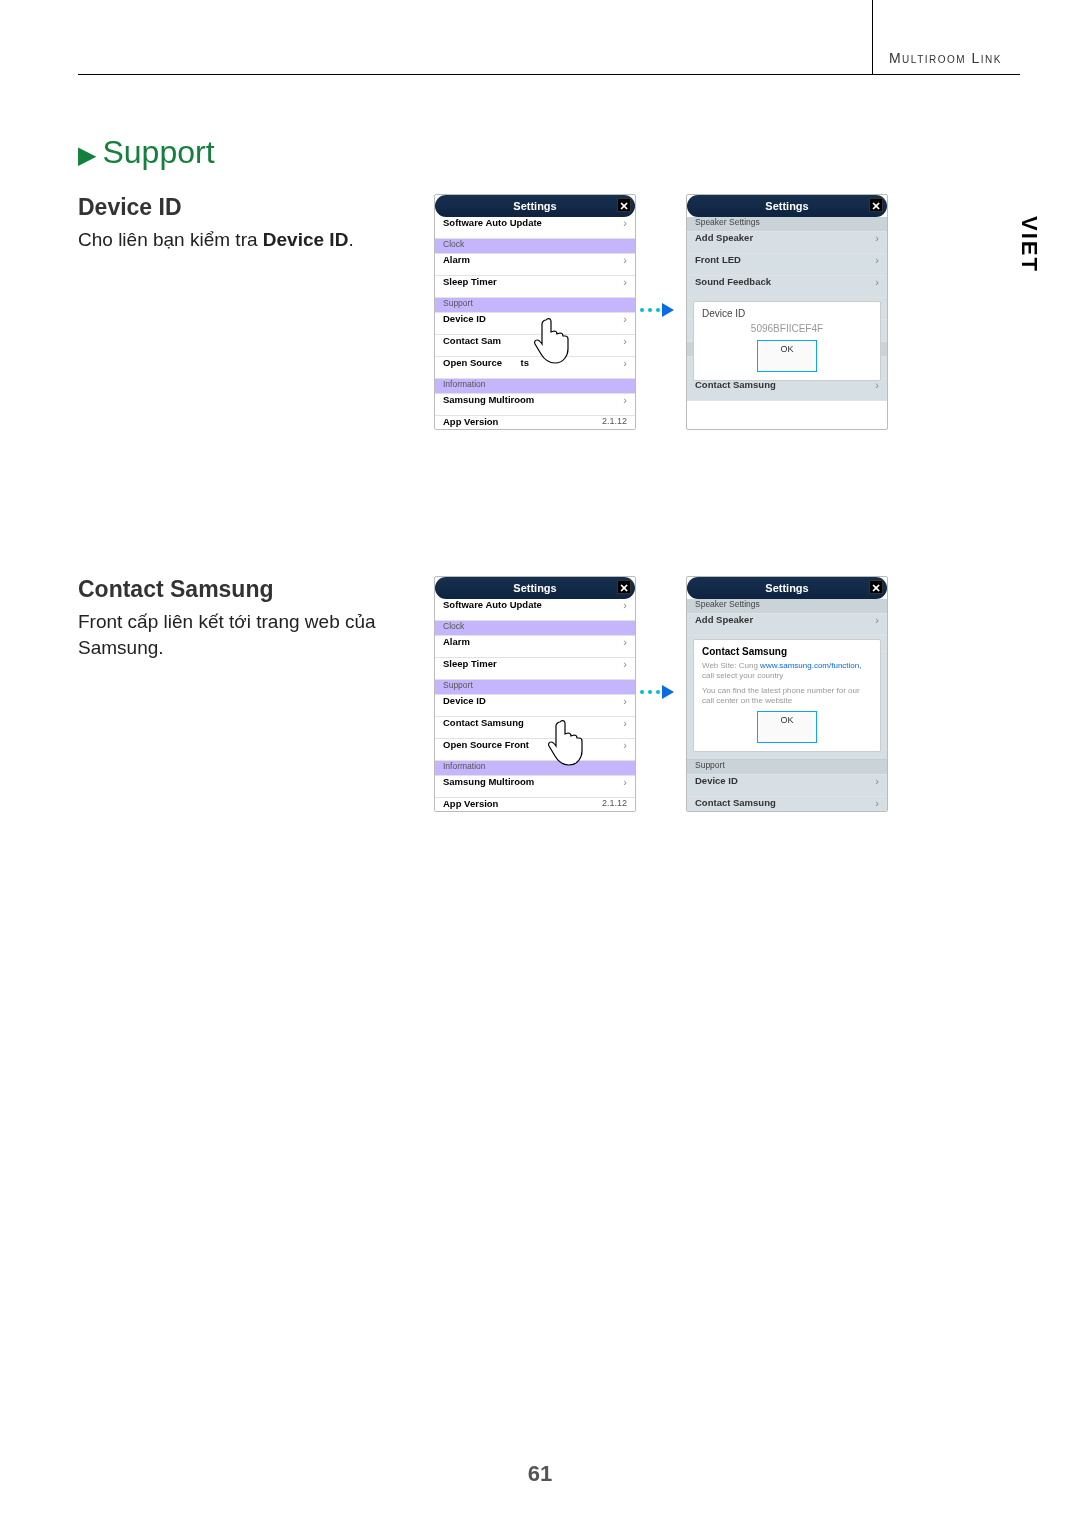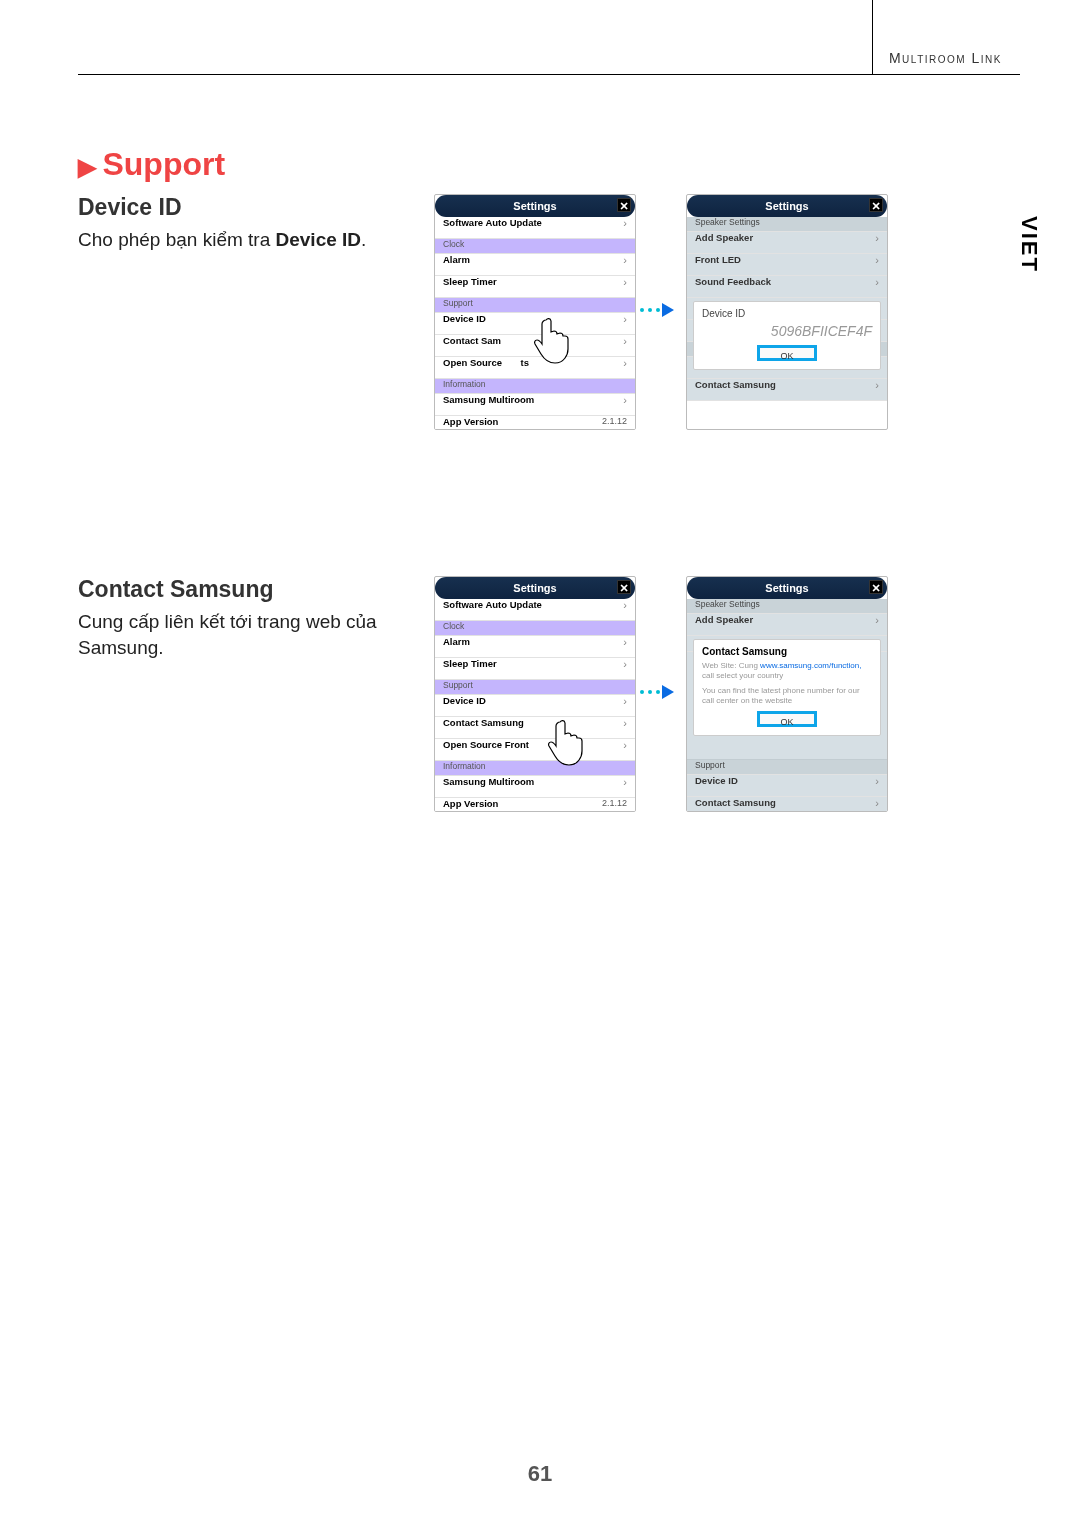--- a/index.html
+++ b/index.html
@@ -43,24 +43,24 @@
     top: 216px;
     writing-mode: vertical-lr;
     font-size: 22px;
     font-weight: 700;
     letter-spacing: 2px;
     color: #000;
   }
   .main-title {
     position: absolute;
     left: 78px;
-    top: 146px;
+    top: 134px;
     font-size: 32px;
-    font-weight: 700;
-    color: #ef4444;
+    font-weight: 400;
+    color: #15803d;
   }
   .tri {
     display: inline-block;
     font-size: 24px;
     margin-right: 6px;
   }
   .section {
     position: absolute;
     left: 78px;
     width: 330px;
@@ -173,27 +173,27 @@
     background: #fff;
     border: 1px solid #ccc;
     border-radius: 2px;
     padding: 6px 8px 8px 8px;
     font-size: 9.5px;
     color:#333;
   }
   .pop1 { top: 106px; }
   .pop2 { top: 62px; }
   .popup .ptitle { font-size: 10px; font-weight:400; color:#444; margin-bottom:4px; }
-  .popup .pval { font-size:14px; color:#999; text-align:right; margin:4px 0 6px;font-style:italic; }
+  .popup .pval { font-size:10px; color:#999; text-align:center; margin:4px 0 6px; }
   .popup .pok {
     width: 60px;
-    height: 16px;
+    height: 32px;
     line-height:16px;
     margin: 0 auto;
-    border: 3px solid #0ea5e9;
+    border: 1px solid #0ea5e9;
     text-align: center;
     font-size: 9px;
     background:#fafafa;
   }
   .ptext {
     font-size:8px;
     color:#999;
     line-height:1.3;
     margin-bottom:4px;
   }
@@ -228,21 +228,21 @@
 <div class="header-line"></div>
 <div class="vertical-label">VIET</div>
 
 <div class="main-title">
   <span class="tri">▶</span><span>Support</span>
 </div>
 
 <div class="section sec1">
   <div class="sec-title">Device ID</div>
   <div class="sec-desc">
-    <span>Cho phép bạn kiểm tra </span><b>Device ID</b><span>.</span>
+    <span>Cho liên bạn kiểm tra </span><b>Device ID</b><span>.</span>
   </div>
 </div>
 
 <div class="phone ph-a1">
   <div class="phone-header">
     <span>Settings</span>
     <span class="ph-close">✕</span>
   </div>
   <div class="row">
       <span>Software Auto Update</span>
@@ -337,21 +337,21 @@
   <div class="dots">
       <div class="dot"></div>
       <div class="dot"></div>
       <div class="dot"></div>
     </div>
   <div class="arrow-tri"></div>
 </div>
 
 <div class="section sec2">
   <div class="sec-title">Contact Samsung</div>
-  <div class="sec-desc">Cung cấp liên kết tới trang web của Samsung.</div>
+  <div class="sec-desc">Front cấp liên kết tới trang web của Samsung.</div>
 </div>
 
 <div class="phone ph-a2">
   <div class="phone-header">
     <span>Settings</span>
     <span class="ph-close">✕</span>
   </div>
   <div class="row">
       <span>Software Auto Update</span>
       <span class="chev">›</span>

